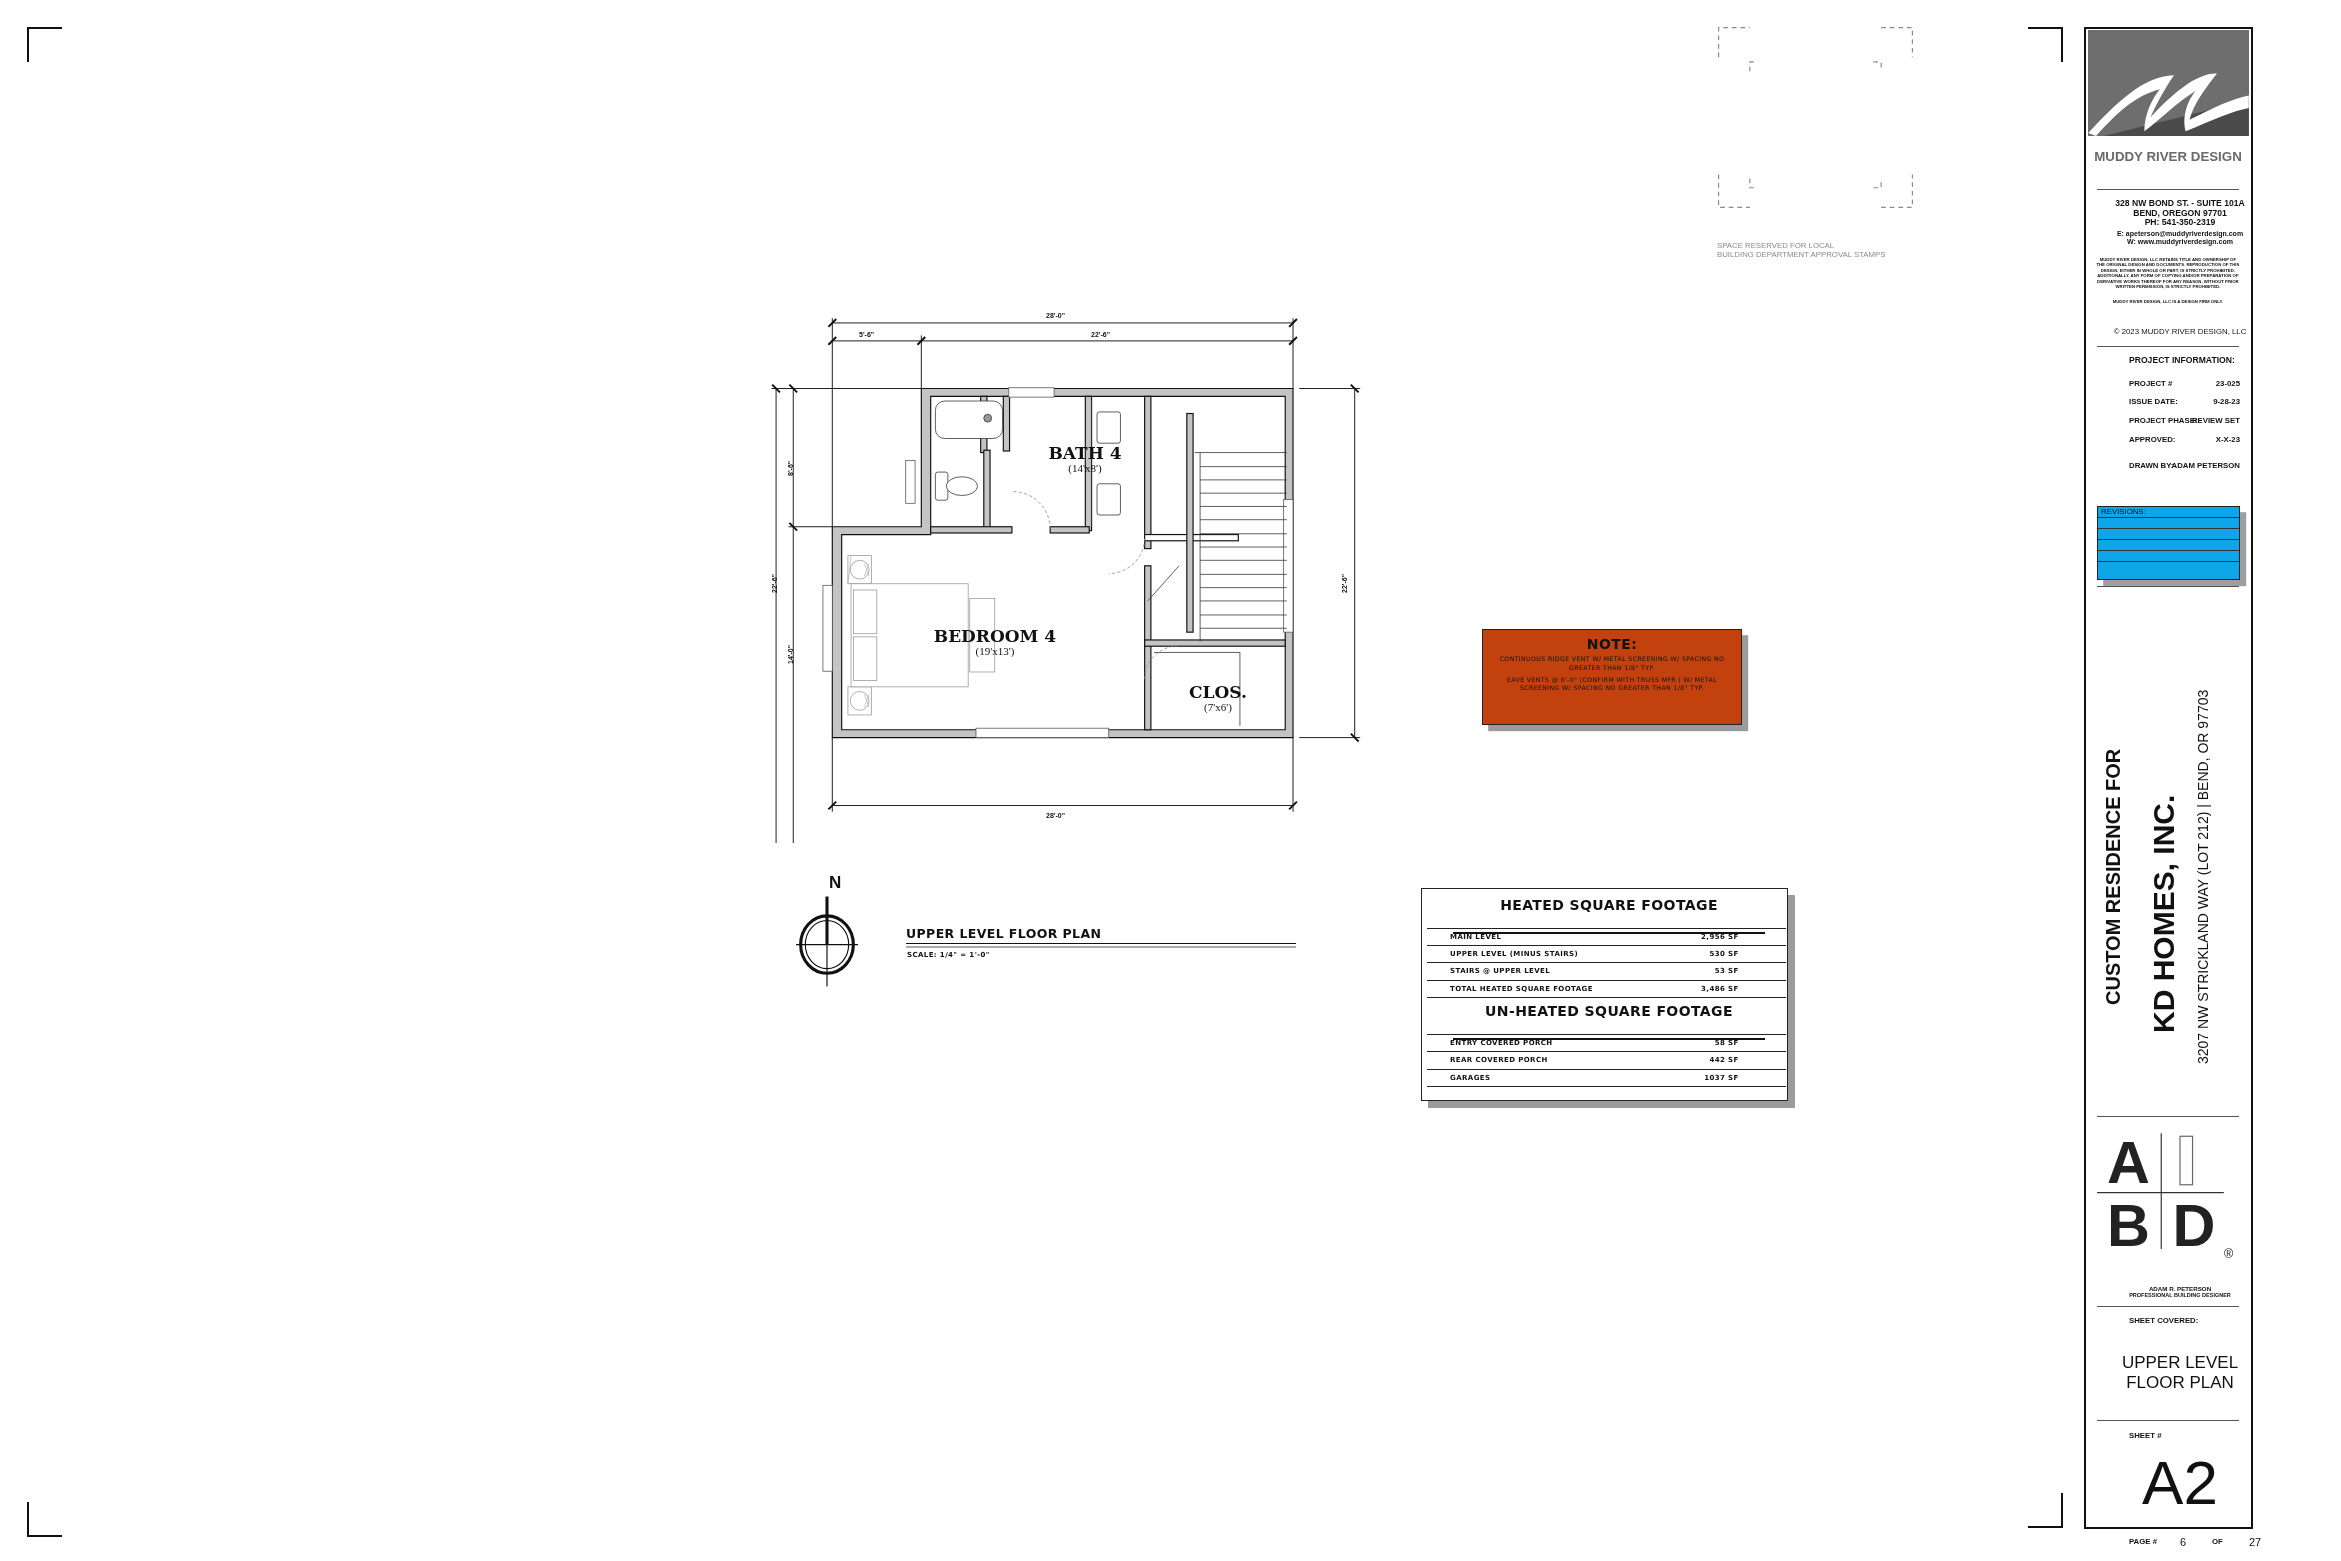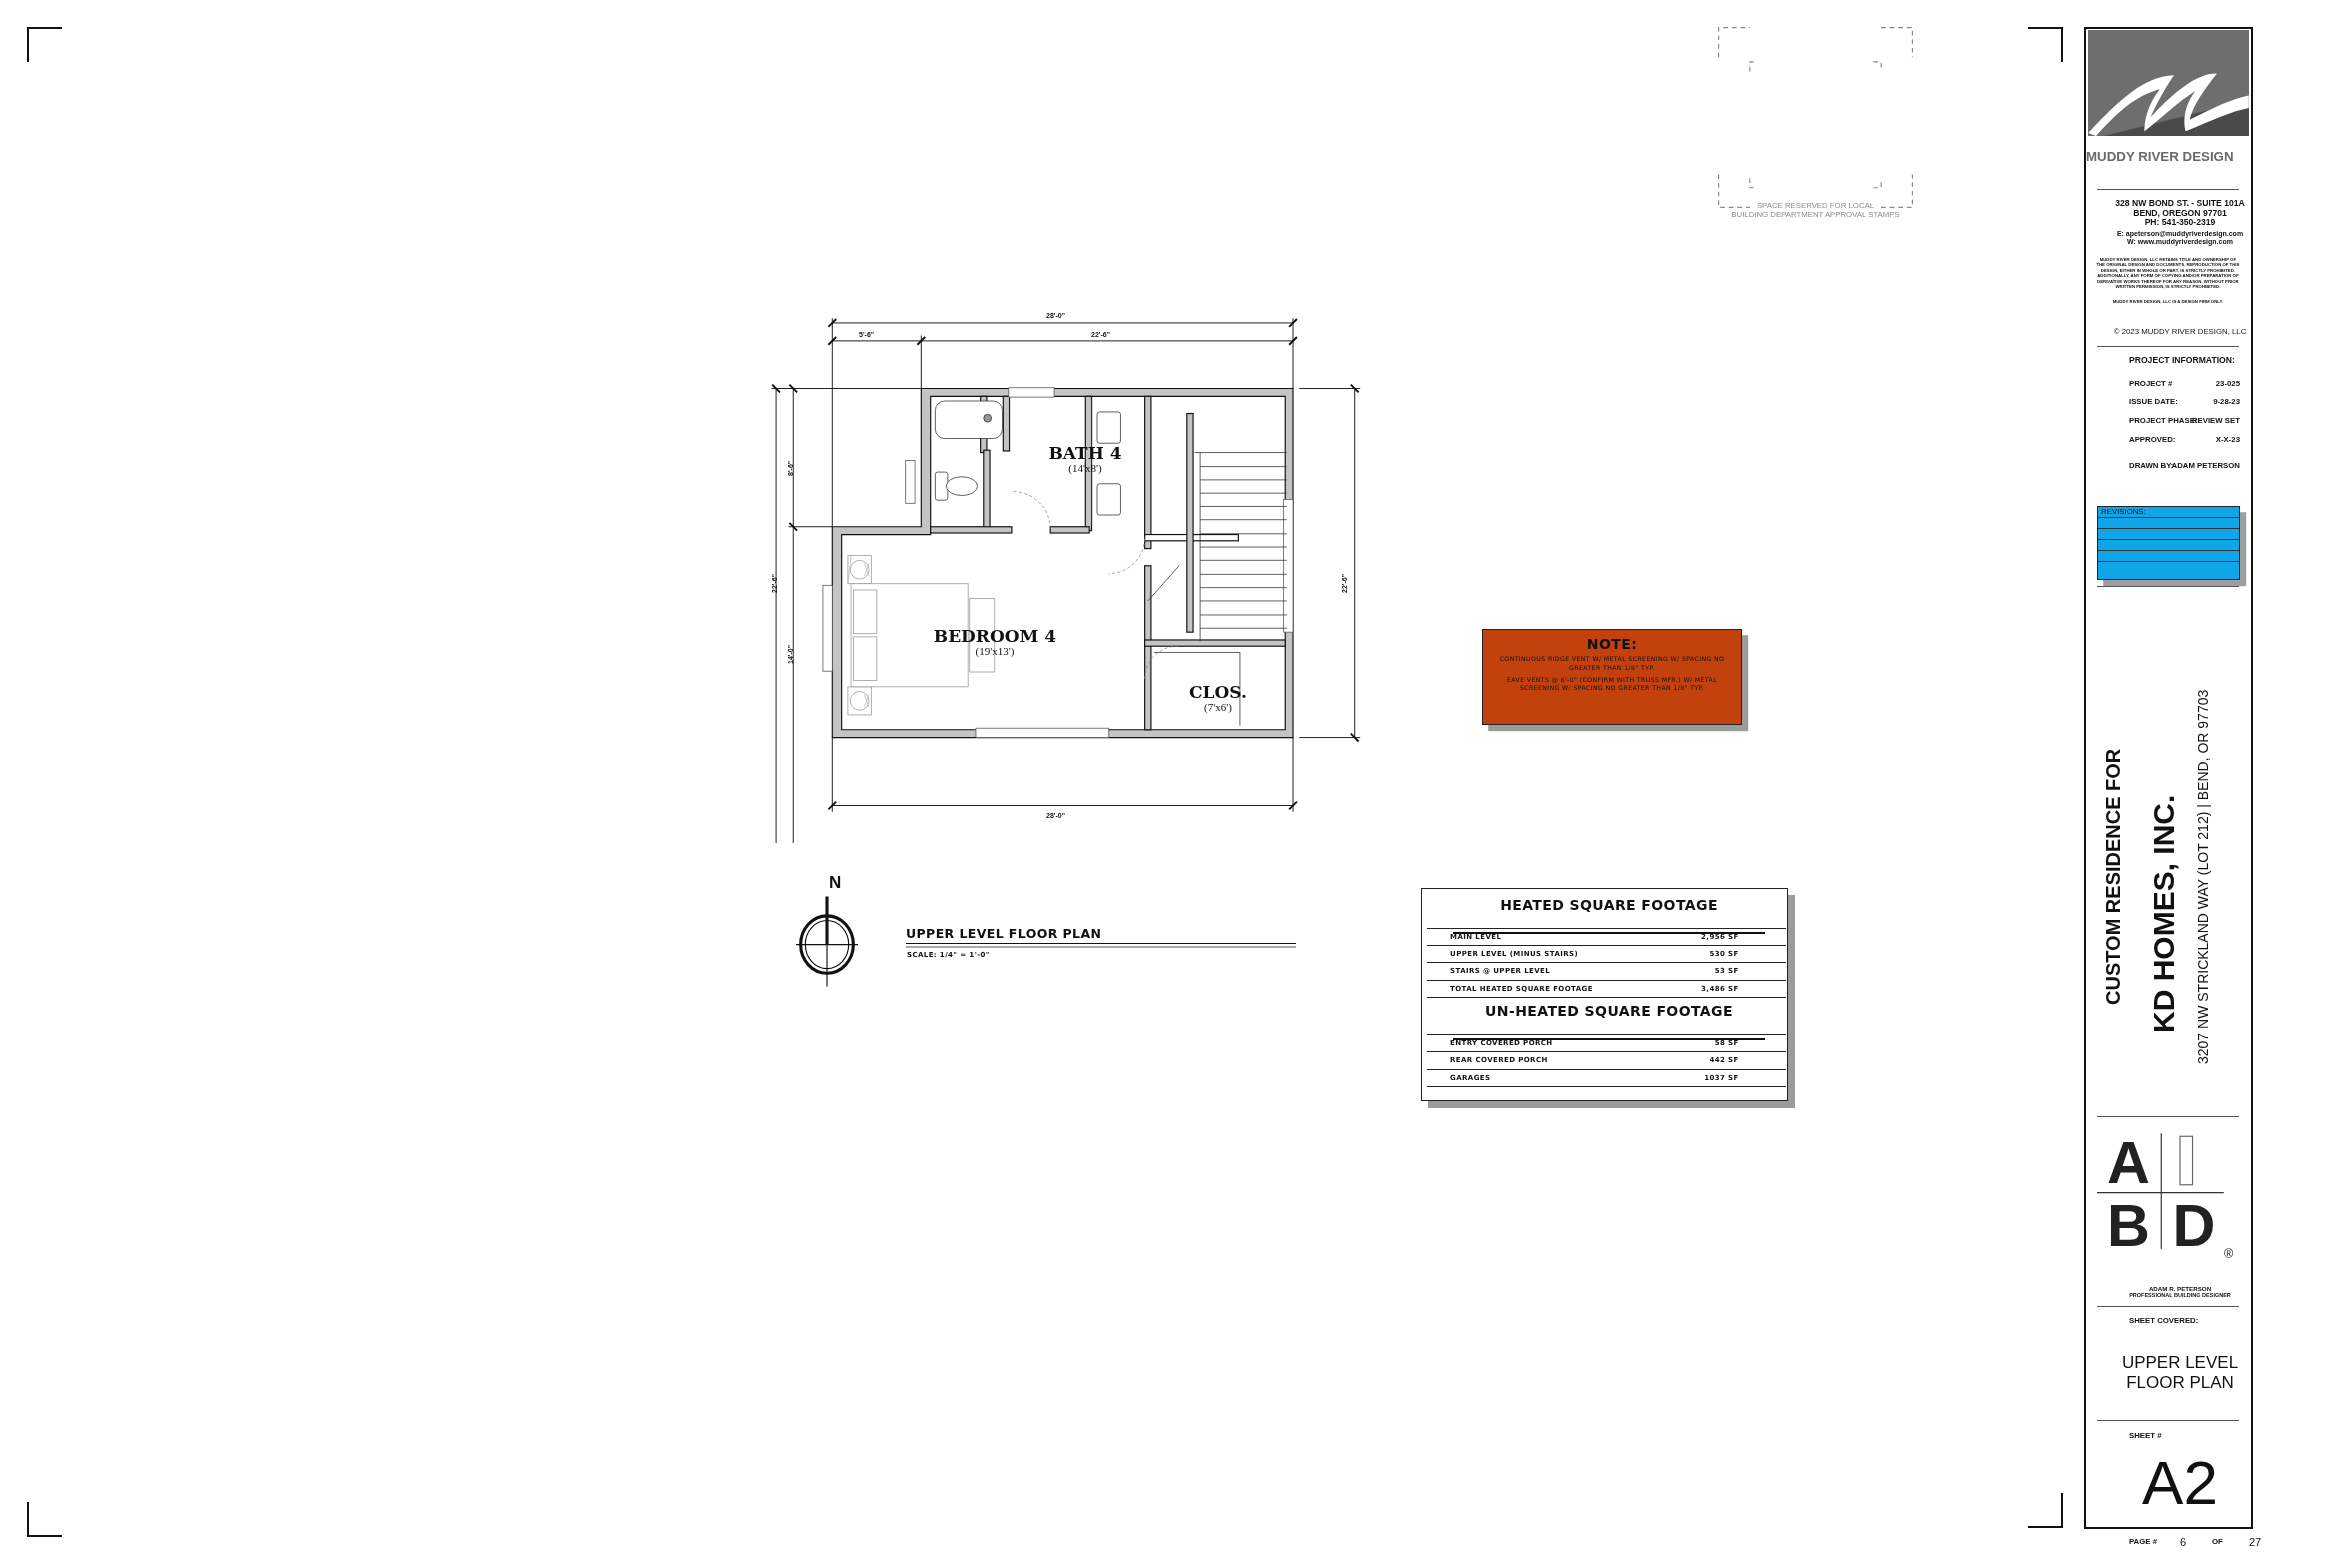--- a/index.html
+++ b/index.html
@@ -3,26 +3,26 @@
 <meta charset="utf-8">
 <style>
   html, body { margin:0; padding:0; background:#ffffff; }
   body { width:2342px; height:1561px; position:relative; overflow:hidden; font-family:"Liberation Sans", sans-serif; color:#111; }
   .abs { position:absolute; }
   .crop { position:absolute; border-color:#111; border-style:solid; border-width:0; }
   .cad { font-family:"DejaVu Sans", sans-serif; text-transform:uppercase; letter-spacing:0.4px; }
 
   
   .stamp { position:absolute; left:1717px; top:26px; width:197px; height:186px; }
-  .stamp .txt { position:absolute; left:0; width:197px; text-align:center; color:#8a8a8a; font-size:7.8px; line-height:9.4px; }
+  .stamp .txt { position:absolute; left:0; width:197px; color:#8a8a8a; font-size:7.8px; line-height:9.4px;margin-top:40px; }
 
   
   .tb { position:absolute; left:2084px; top:26.5px; width:169px; height:1502px; border:2.3px solid #111; box-sizing:border-box; background:#fff; }
   .tb .logo { position:absolute; left:1.6px; top:1.6px; width:161px; height:106px; background:#6b6b6b; overflow:hidden; }
-  .tb .logo-name { position:absolute; left:0; top:120px; width:164px; text-align:left; font-weight:bold; font-size:13.3px; color:#6a6a6a; }
+  .tb .logo-name { position:absolute; left:0; top:120px; width:164px; text-align:center; font-weight:bold; font-size:13.3px; color:#6a6a6a; }
   .tb .rule { position:absolute; left:11px; width:142px; border-top:1.6px solid #555; }
   .tb .addr { position:absolute; left:0; width:164px; text-align:center; font-size:8.6px; font-weight:bold; line-height:9.4px;margin-left:12px; }
   .tb .fine { position:absolute; left:9.4px; width:145px; text-align:center; font-size:4.3px; font-weight:bold; line-height:5.5px; }
   .tb .lbl { position:absolute; left:11px; font-size:7.8px; font-weight:bold;padding-left:32px; }
   .tb .val { position:absolute; right:11px; font-size:7.8px; font-weight:bold; text-align:right; }
   .revbox { position:absolute; left:11px; top:477px; width:141px; height:72px; border:1.6px solid #222; background:#0ea5e9; box-shadow:6.2px 6.2px 0 #9e9e9e; }
   .revbox .row { height:10px; border-bottom:1.2px solid #333; }
   .vert { position:absolute; transform-origin:0 0; transform:rotate(-90deg); white-space:nowrap; }
 
   

